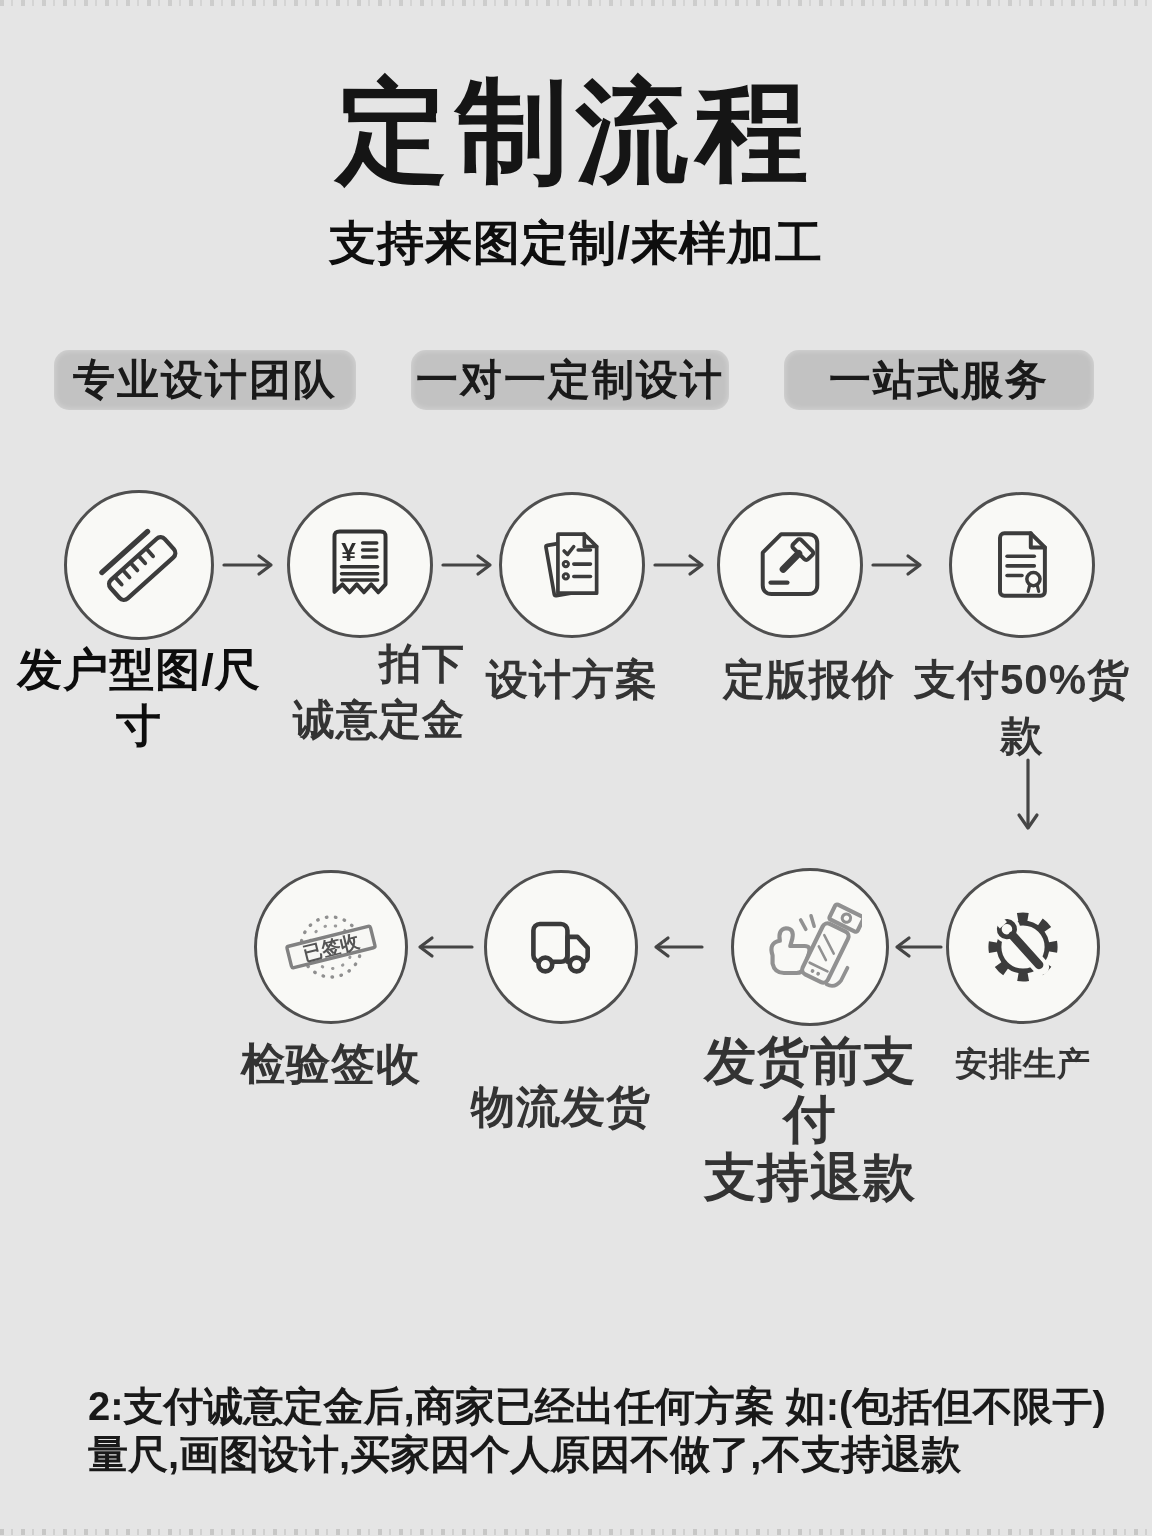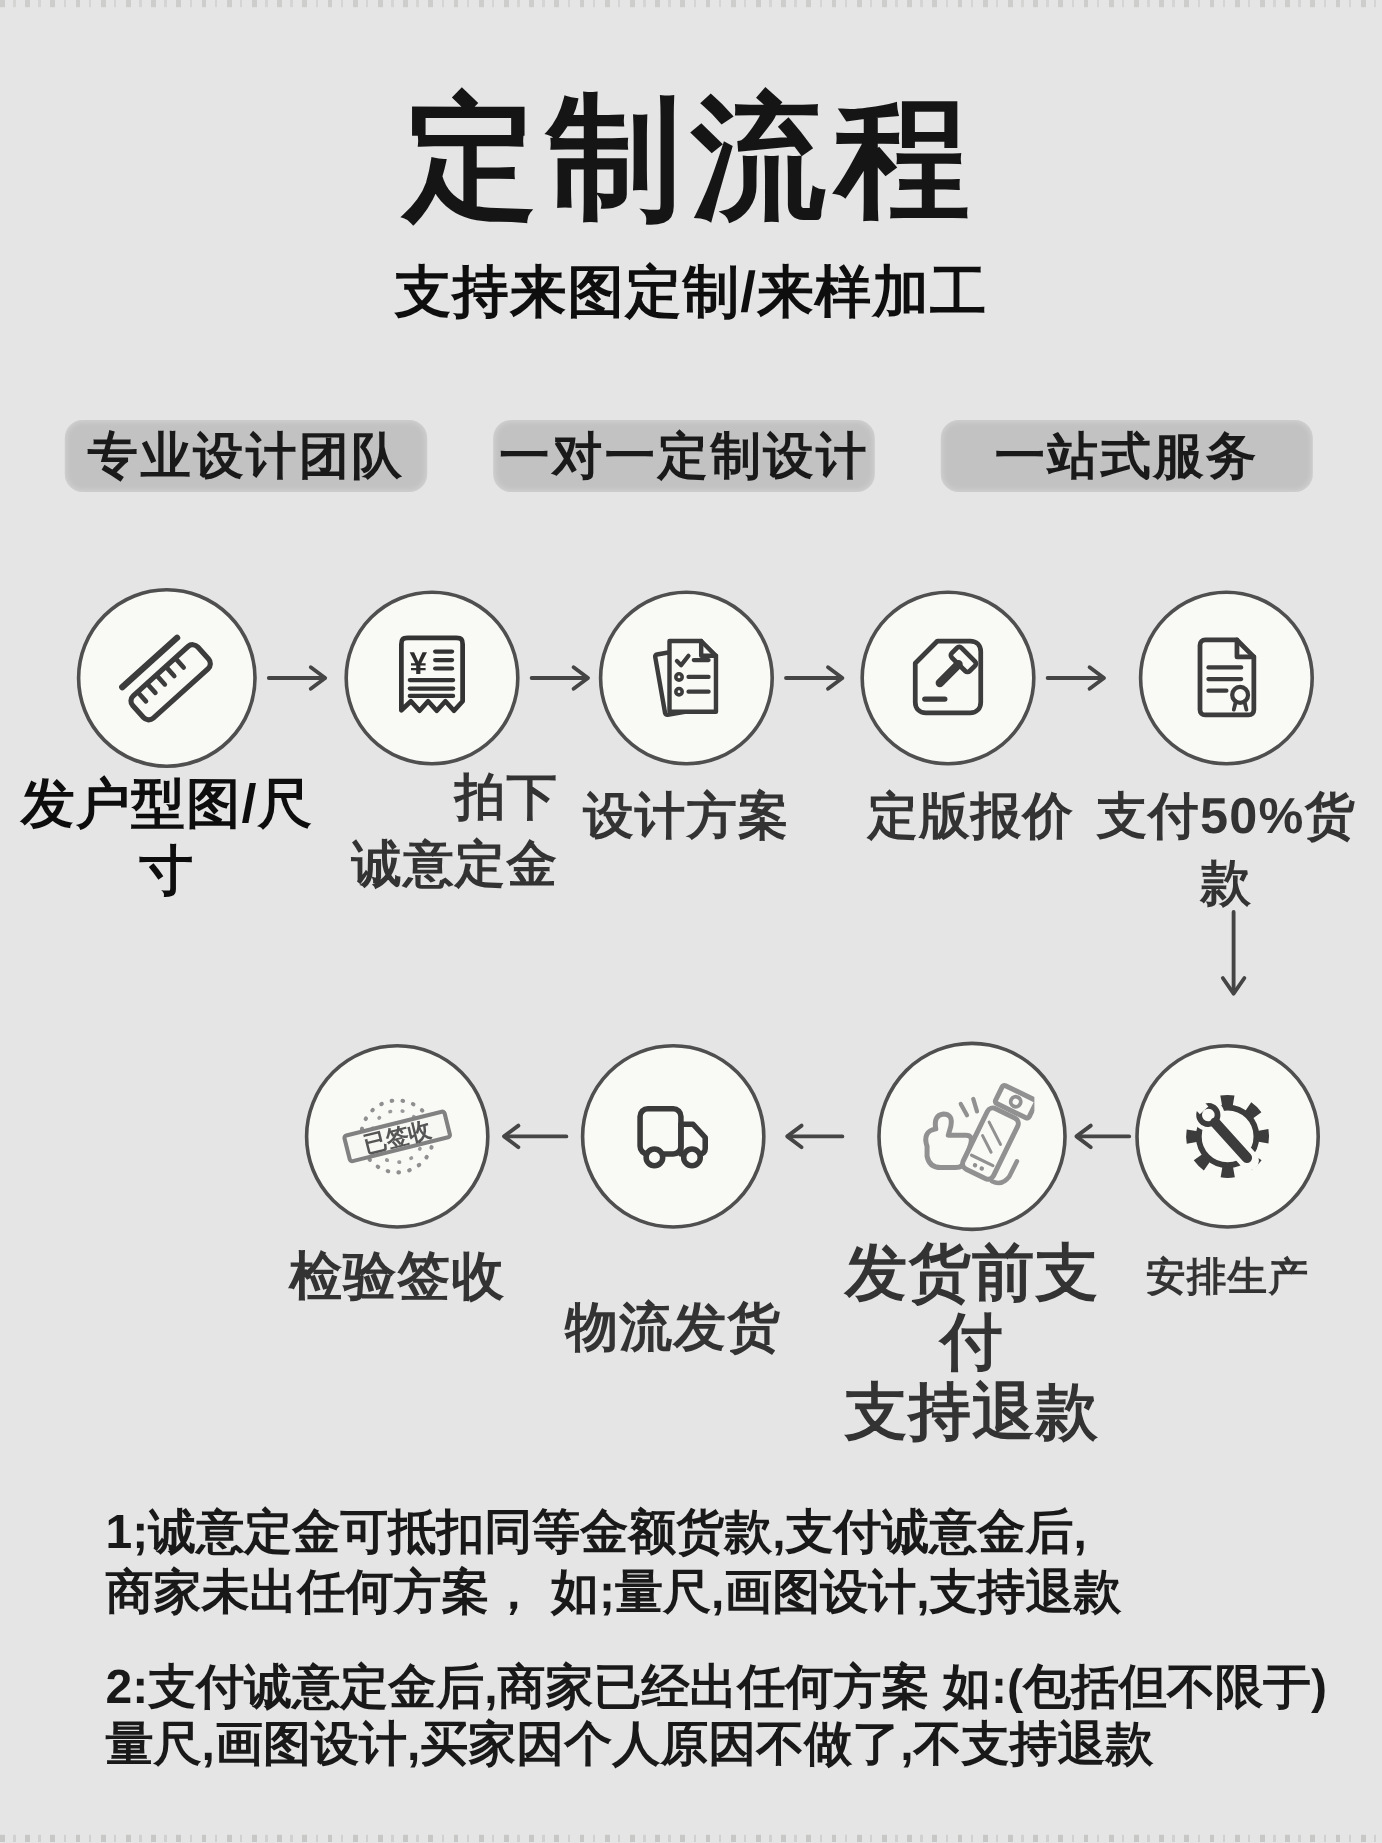--- a/index.html
+++ b/index.html
@@ -228,24 +228,20 @@
       <circle cx="50" cy="50" r="30" stroke="#8f8f8f" stroke-width="3.4" stroke-dasharray="0.5 8.6"></circle>
       <circle cx="50" cy="50" r="21.5" stroke="#9a9a9a" stroke-width="3" stroke-dasharray="0.5 10"></circle>
       <g transform="rotate(-14 50 50)">
         <rect x="7" y="39" width="86" height="22" rx="2" fill="#f7f7f4" stroke="#818181" stroke-width="3.4"></rect>
         <text x="50" y="57" text-anchor="middle" font-size="19" font-weight="800" fill="#555" stroke="none">已签收</text>
       </g>
     </svg>
   </div>
   <div class="step-label" style="left:211px;top:1036px;width:240px;font-size:44px;">检验签收</div>
 
-  <div class="note" style="top:1252px;">
-    <div>1;诚意定金可抵扣同等金额货款,支付诚意金后,</div>
-    <div>商家未出任何方案， 如;量尺,画图设计,支持退款</div>
-  </div>
   <div class="note" style="top:1382px;line-height:48px;">
     <div>2:支付诚意定金后,商家已经出任何方案 如:(包括但不限于)</div>
     <div>量尺,画图设计,买家因个人原因不做了,不支持退款</div>
   </div>
 
   <div class="edge-strip" style="top:1529px;opacity:.35;"></div>
 
 </div>
 
 </body></html>

